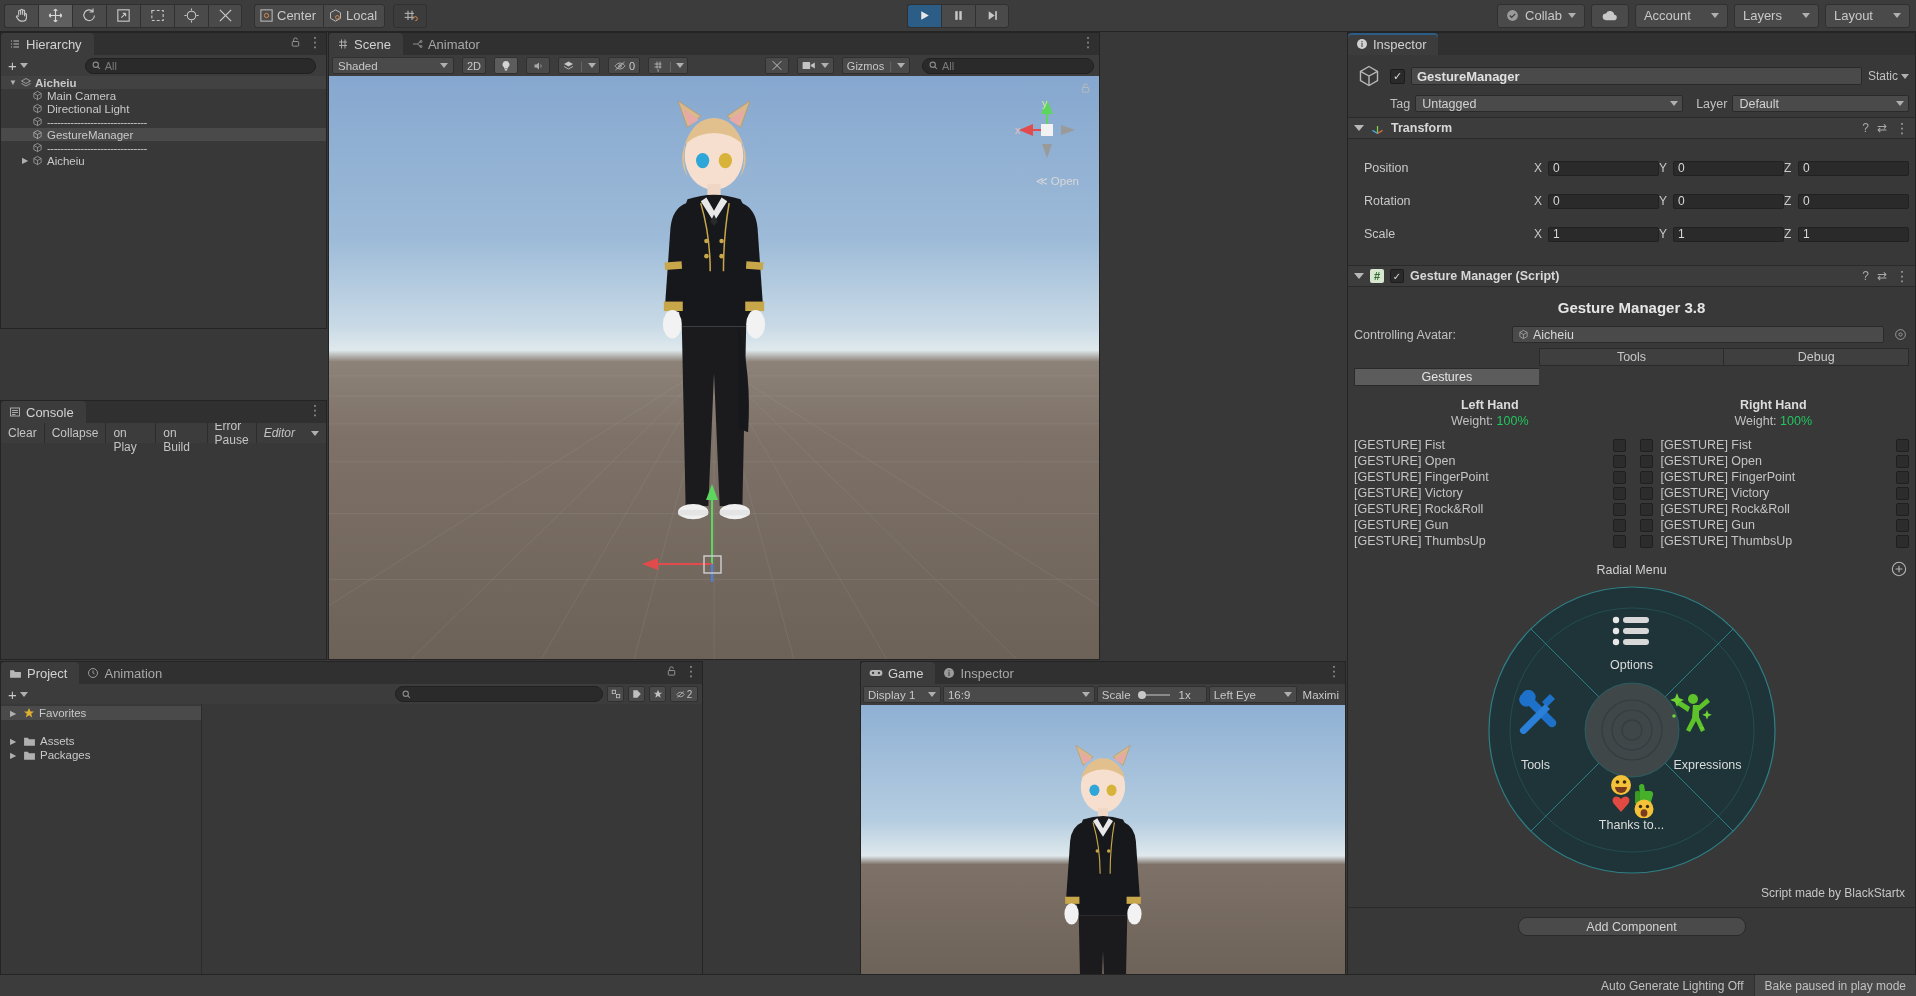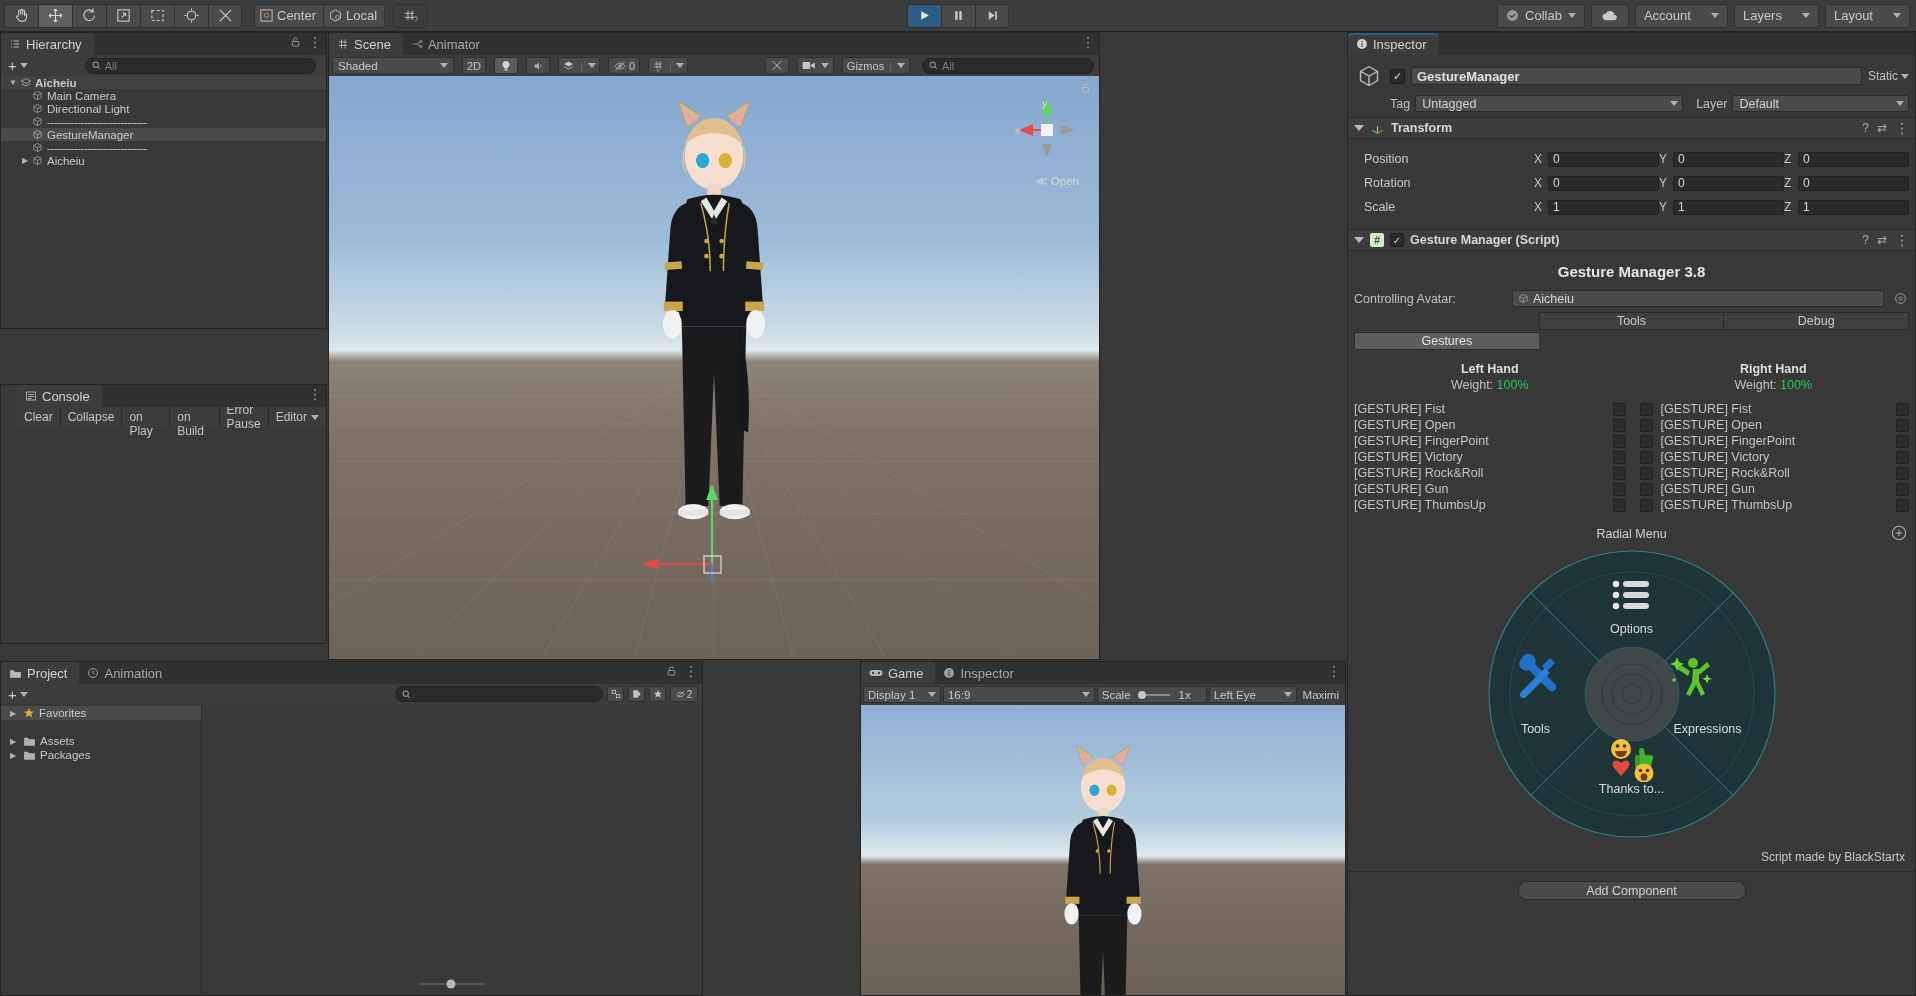--- a/index.html
+++ b/index.html
@@ -144,21 +144,21 @@
   .i-row2 { display: flex; align-items: center; padding: 0 6px 5px 42px; gap: 5px; }
   .i-lbl { font-size: 12.5px; color: #c0c0c0; }
   .i-combo { height: 17px; background: #4a4a4a; border: 1px solid #2a2a2a; border-radius: 2px;
              display: flex; align-items: center; justify-content: space-between; padding: 0 4px 0 6px;
              font-size: 12.5px; color: #d2d2d2; }
   .comp-header { height: 22px; background: #3c3c3c; border-top: 1px solid #2a2a2a; border-bottom: 1px solid #2a2a2a;
                  display: flex; align-items: center; gap: 6px; padding: 0 6px; }
   .comp-title { font-size: 12.5px; color: #d8d8d8; font-weight: bold; }
   .comp-tools { margin-left: auto; display: flex; gap: 8px; align-items: center; color: #a8a8a8; font-size: 12px; }
   .tri { width:0;height:0;border-left:5px solid transparent;border-right:5px solid transparent;border-top:6px solid #b8b8b8; }
-  .xf-row { display: flex; align-items: center; height: 16px; margin: 8px 0; padding-left: 16px; }
+  .xf-row { display: flex; align-items: center; height: 16px; margin: 17px 0; padding-left: 16px; }
   .xf-lbl { width: 170px; font-size: 12.5px; color: #c8c8c8; }
   .xf-fields { flex: 1; display: flex; gap: 0; padding-right: 6px; }
   .xf-f { flex: 1; display: flex; align-items: center; gap: 3px; }
   .xf-ax { font-size: 12px; color: #c8c8c8; width: 11px; }
   .xf-inp { flex: 1; height: 15px; background: #2a2a2a; border: 1px solid #212121; border-radius: 2px;
             display: flex; align-items: center; padding: 0 4px; font-size: 12px; color: #d8d8d8; }
   .gm-title { text-align: center; font-size: 15px; font-weight: bold; color: #e6e6e6; padding: 12px 0 10px 0; }
   .gm-avatar { display: flex; align-items: center; padding: 0 8px 0 6px; gap: 6px; }
   .gm-objfield { flex: 1; height: 17px; background: #4a4a4a; border: 1px solid #2a2a2a; border-radius: 2px;
                  display: flex; align-items: center; padding: 0 5px; gap: 4px; font-size: 12.5px; color: #d6d6d6; }
@@ -408,21 +408,21 @@
           <svg width="11" height="11" viewBox="0 0 24 24" fill="none" stroke="#a8a8a8" stroke-width="1.6">
               <path d="M12 3l8 4.5v9L12 21l-8-4.5v-9z"></path>
               <path d="M4 7.5l8 4.5 8-4.5M12 12v9"></path>
             </svg>
         </span>
         <span>Aicheiu</span>
       </div>
     </div>
   </div>
 
-  <div class="panel" id="console" style="top:384px;padding-left:16px;">
+  <div class="panel" id="console" style="top:400px;">
     <div class="tabbar">
       <div class="tab sel">
         <svg width="12" height="12" viewBox="0 0 24 24" fill="none" stroke="#b6b6b6" stroke-width="1.8">
             <rect x="3" y="4" width="18" height="16"></rect>
             <path d="M6 9h12M6 13h12M6 17h7"></path>
           </svg>
         <span>Console</span>
       </div>
       <div class="tab-icons">
         <span class="kebab">⋮</span>
@@ -437,21 +437,21 @@
         </div>
       <div class="c-btn">
           <span>Clear on Play</span>
         </div>
       <div class="c-btn">
           <span>Clear on Build</span>
         </div>
       <div class="c-btn">
           <span>Error Pause</span>
         </div>
-      <div class="c-btn" style="border-right:none;gap:4px;">
+      <div class="c-btn" style="border-right:none;gap:16px;font-style:italic;">
         <span>Editor</span>
         <span class="caret"></span>
       </div>
     </div>
     <div class="c-body"></div>
   </div>
 
   <div class="panel" id="scene">
     <div class="tabbar">
       <div class="tab sel">
@@ -1144,14 +1144,18 @@
       <div class="credit">Script made by BlackStartx</div>
 
       <div class="addcomp-wrap">
         <div class="addcomp">
           <span>Add Component</span>
         </div>
       </div>
     </div>
   </div>
 
+  <div class="statusbar">
+    <span class="sb-item">Auto Generate Lighting Off</span>
+    <span class="sb-item box">Bake paused in play mode</span>
+  </div>
 
 </div>
 
 </body></html>

